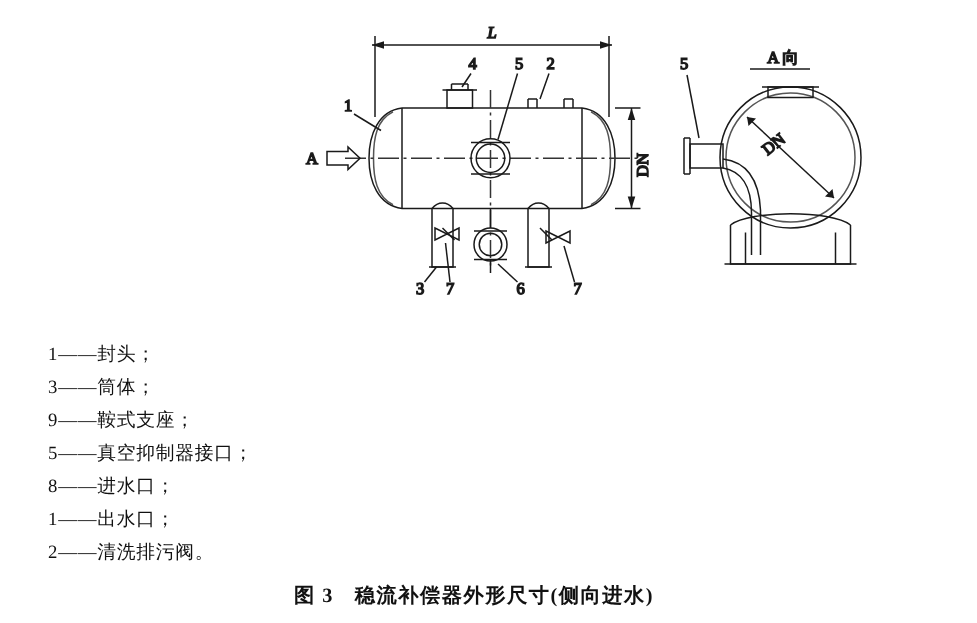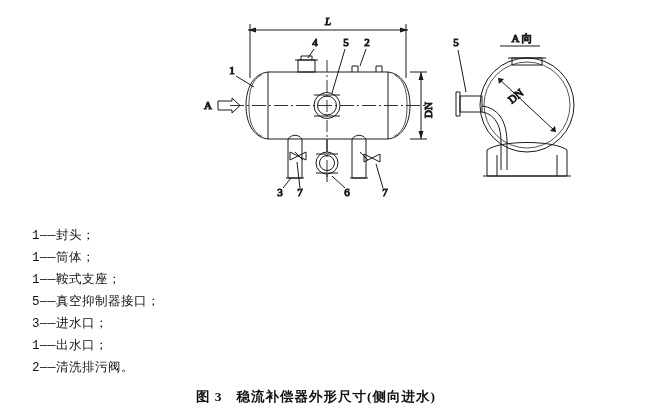--- a/index.html
+++ b/index.html
@@ -20,21 +20,20 @@
     left: 0;
     top: 0;
     width: 651px;
     height: 210px;
   }
   #legend {
     position: absolute;
     left: 32px;
     top: 225px;
     width: 300px;
-    font-family: Liberation Mono, monospace;
   }
   .legend-item {
     font-size: 12.5px;
     line-height: 22px;
     letter-spacing: 0.5px;
     white-space: nowrap;
   }
   #caption {
     position: absolute;
     left: 0;
@@ -198,23 +197,23 @@
       <path d="M487,150 C 500,140 554,140 567,150"></path>
 
       <line x1="458" y1="50" x2="466" y2="92"></line>
       <text class="lbl" x="456" y="46" text-anchor="middle">5</text>
     </g>
   </svg>
 </div>
 
 <div id="legend">
   <div class="legend-item">1——封头；</div>
-  <div class="legend-item">1——筒体；</div>
-  <div class="legend-item">1——鞍式支座；</div>
+  <div class="legend-item">3——筒体；</div>
+  <div class="legend-item">9——鞍式支座；</div>
   <div class="legend-item">5——真空抑制器接口；</div>
-  <div class="legend-item">3——进水口；</div>
+  <div class="legend-item">8——进水口；</div>
   <div class="legend-item">1——出水口；</div>
   <div class="legend-item">2——清洗排污阀。</div>
 </div>
 
 <div id="caption">
   <span class="cap-num">图 3</span><span>稳流补偿器外形尺寸(侧向进水)</span>
 </div>
 
 </body></html>

